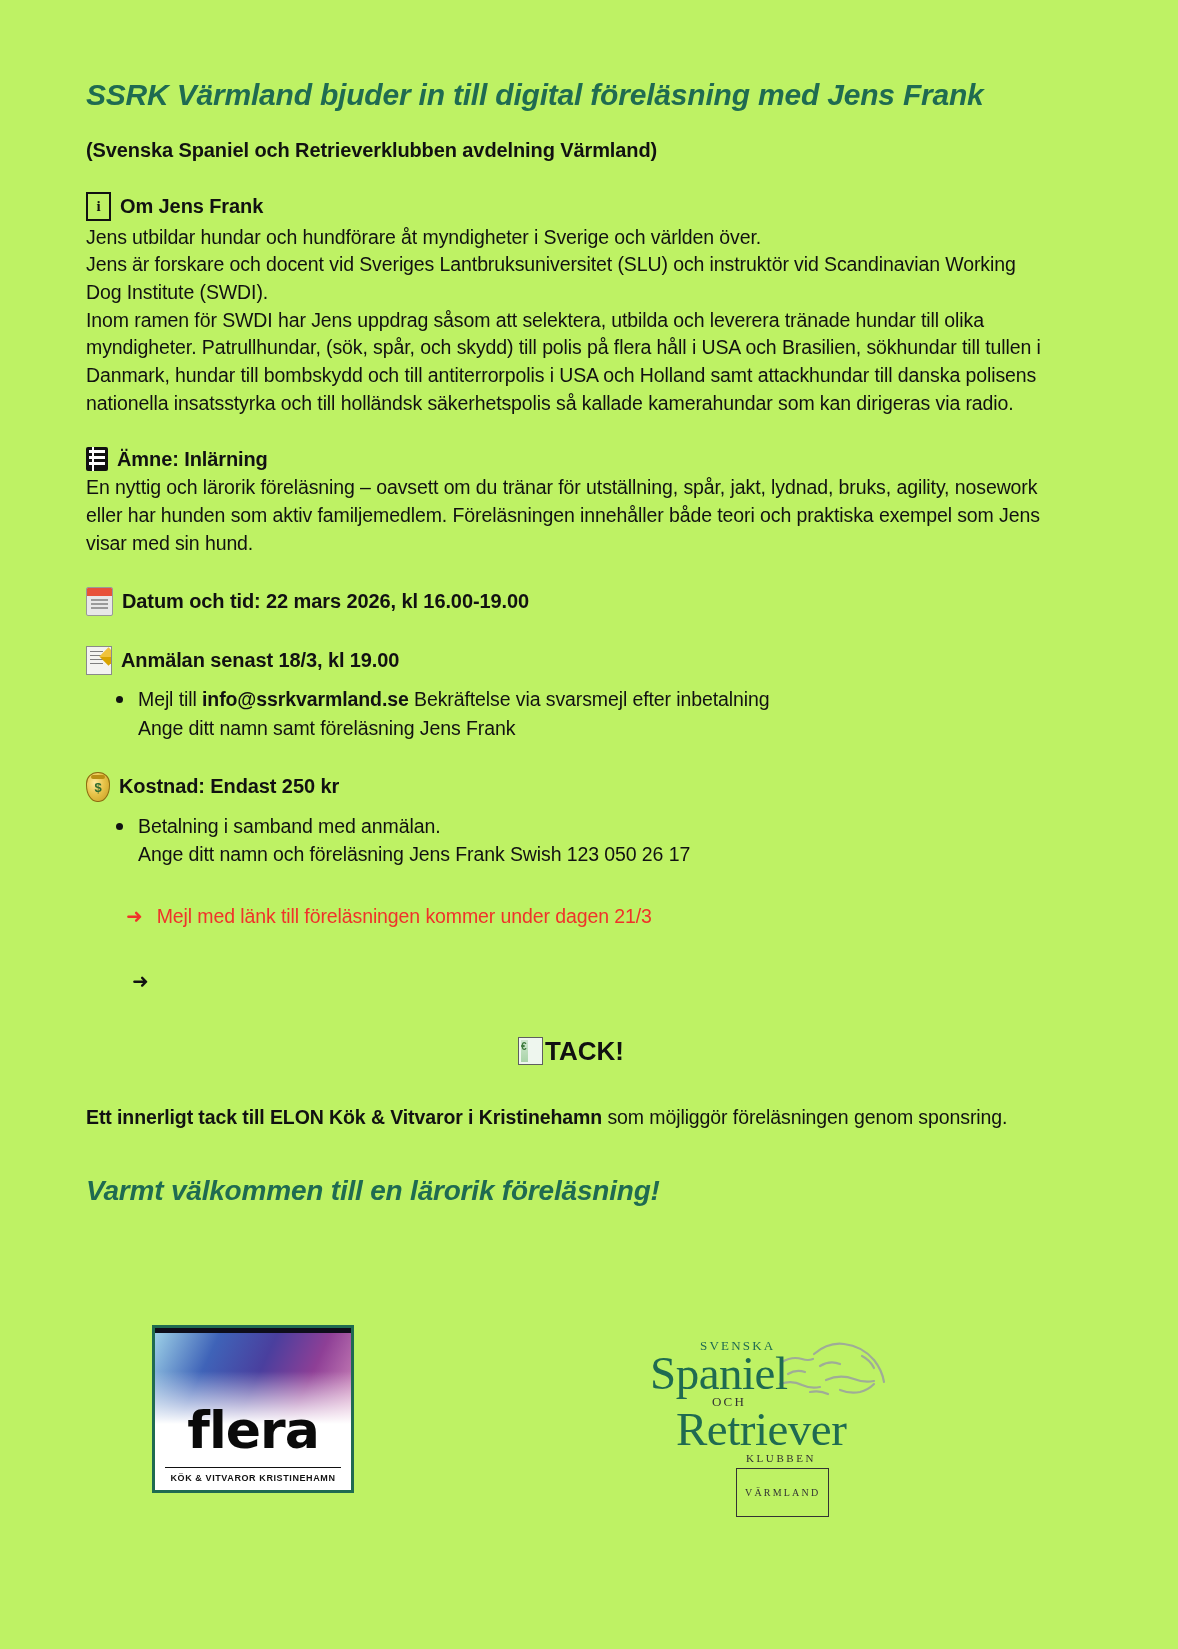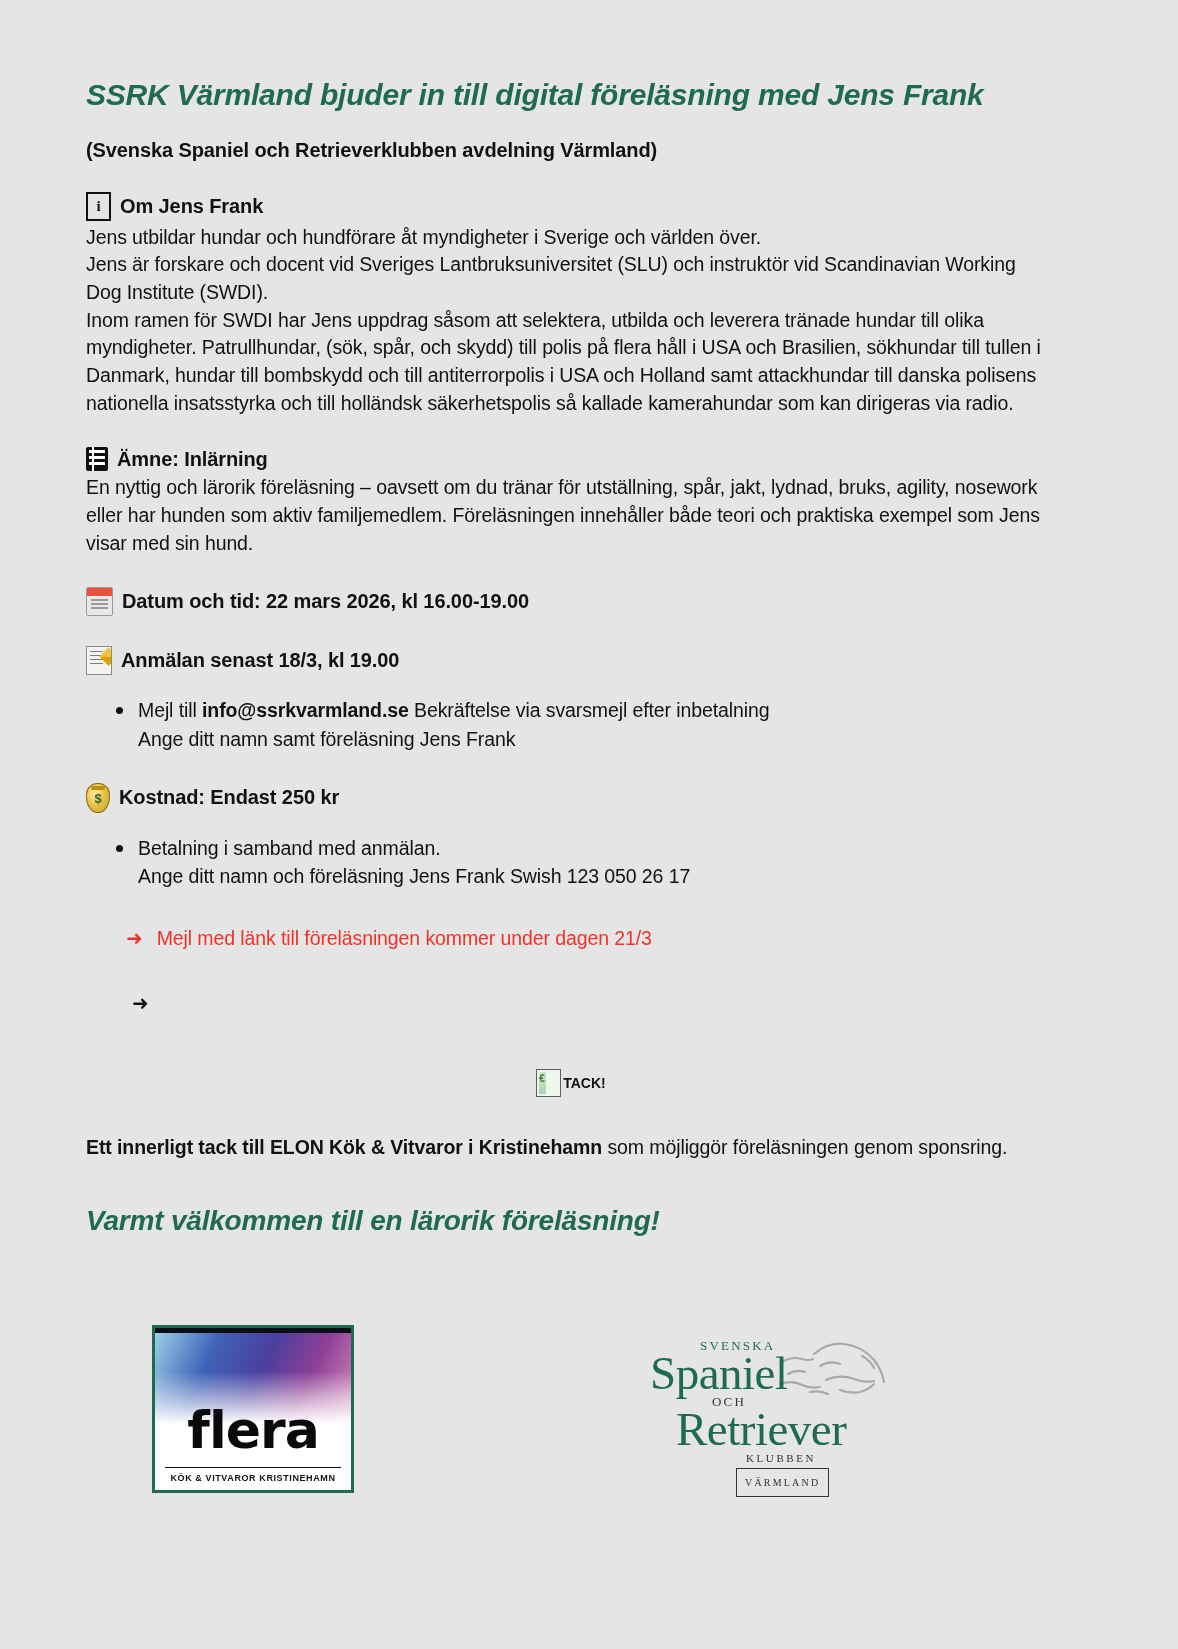--- a/index.html
+++ b/index.html
@@ -13,21 +13,21 @@
     font-family: "Liberation Sans", sans-serif;
     color: #111111;
     overflow: hidden;
     position: relative;
   }
   .page {
     position: absolute;
     left: 0; top: 0;
     width: 1178px;
     height: 1649px;
-    background: #e5e5e5;
+    background: #bef264;
   }
   .content {
     position: absolute;
     left: 86px;
     top: 78px;
     width: 970px;
   }
 
   h1.title {
     font-size: 30px;
@@ -193,21 +193,21 @@
     position: absolute;
     left: 2px; top: 4px;
     font-size: 10px;
     color: #3f7a3f;
     line-height: 1;
   }
 
   
   ul.bullets {
     list-style: none;
-    margin: 21px 0 0 0;
+    margin: 10px 0 0 0;
     padding: 0 0 0 52px;
   }
   ul.bullets > li {
     position: relative;
     font-size: 19.5px;
     line-height: 1.45;
     color: #111111;
     letter-spacing: -0.1px;
   }
   ul.bullets > li > .dot {
@@ -237,23 +237,23 @@
   }
   .arrow-row.red, .arrow-row.red .arrow { color: #f0322a; }
   .arrow-row.black, .arrow-row.black .arrow { color: #111111; }
   .arrow-row.indent2 { padding-left: 46px; }
 
   .tack-row {
     display: flex;
     align-items: center;
     justify-content: center;
     gap: 2px;
-    font-size: 14px;
-    font-weight: bold;
-    margin-top: 52px;
+    font-size: 26px;
+    font-weight: bold;
+    margin-top: 41px;
   }
 
   .thanks {
     font-size: 19.5px;
     line-height: 1.45;
     margin-top: 36px;
     letter-spacing: -0.1px;
   }
   .thanks b { font-weight: bold; }
 
@@ -377,21 +377,21 @@
     color: #333333;
   }
   .ssrk-varmland {
     position: absolute;
     left: 96px; top: 140px;
     font-size: 10px;
     letter-spacing: 2.2px;
     font-family: "Liberation Serif", serif;
     color: #333333;
     border: 1px solid #333;
-    padding: 8px 8px;
+    padding: 18px 8px;
   }
   .ssrk-dog {
     position: absolute;
     right: -4px; top: 4px;
     width: 120px; height: 80px;
     opacity: 0.85;
   }
 </style>
 </head>
 <body>

